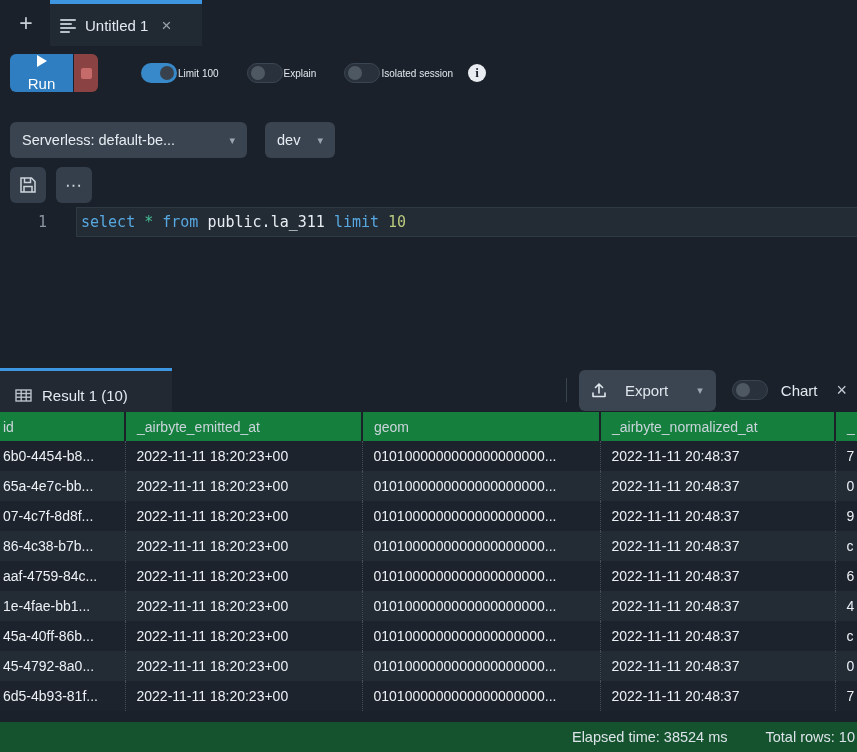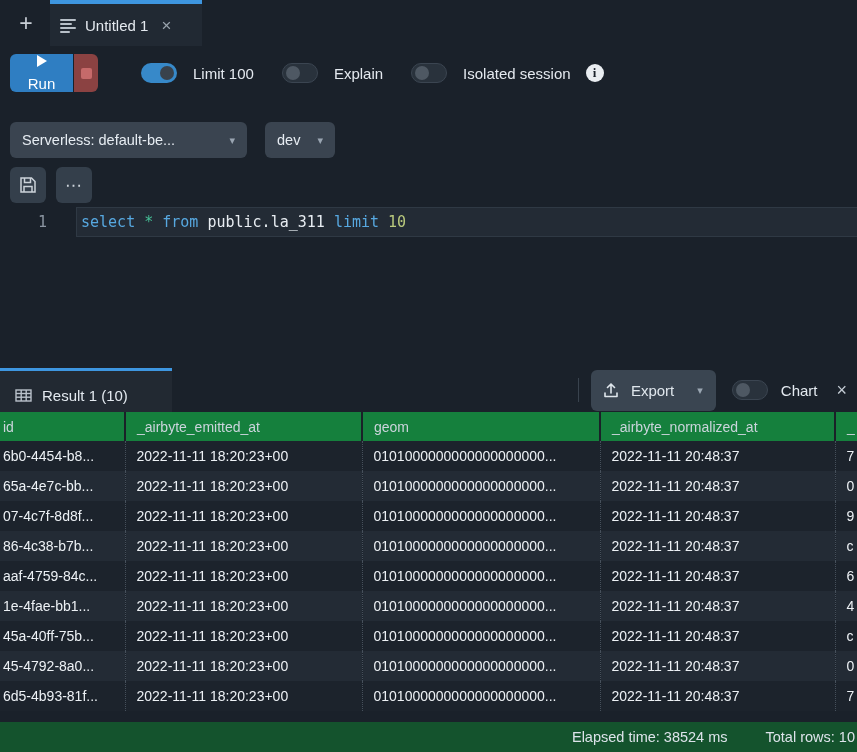--- a/index.html
+++ b/index.html
@@ -22,21 +22,21 @@
     justify-content:center;gap:8px;color:#FFFFFF;font-size:15px;cursor:pointer;flex-direction:column;}
   .run-stop{width:24px;margin-left:1px;background:#8B4242;border-radius:0 6px 6px 0;display:flex;
     align-items:center;justify-content:center;cursor:pointer;}
   .stop-square{width:11px;height:11px;background:#C66A6A;border-radius:2px;}
   .toggle{width:36px;height:20px;border-radius:10px;position:relative;flex:0 0 auto;cursor:pointer;}
   .toggle .knob{position:absolute;top:3px;width:14px;height:14px;border-radius:50%;}
   .toggle.on{background:#3789C9;}
   .toggle.on .knob{right:3px;background:#39424C;}
   .toggle.off{background:#29323C;border:1px solid #3B4551;box-sizing:border-box;}
   .toggle.off .knob{left:3px;top:2px;background:#4E5863;}
-  .toggle-label{font-size:15px;color:#E4E9EF;margin-left:16px;white-space:nowrap;}
+  .toggle-label{font-size:10px;color:#E4E9EF;margin-left:1px;white-space:nowrap;}
   .ml-43{margin-left:43px}.ml-28{margin-left:28px}.ml-15{margin-left:15px}
   .info-icon{width:18px;height:18px;border-radius:50%;background:#E9EDF1;color:#1B222B;
     font-size:13px;font-weight:700;display:flex;align-items:center;justify-content:center;
     font-family:"Liberation Serif",serif;}
   
   .conn-row{position:absolute;left:10px;top:122px;display:flex;gap:18px;}
   .dropdown{height:36px;background:#3A4450;border-radius:6px;display:flex;align-items:center;
     justify-content:space-between;box-sizing:border-box;padding:0 12px;font-size:14.5px;color:#E6ECF2;cursor:pointer;}
   .dd-compute{width:237px;}
   .dd-db{width:70px;}
@@ -53,21 +53,21 @@
   .code-line{position:absolute;left:76px;right:0;top:2px;height:28px;background:#232B35;
     border:1px solid #2F3944;border-right:none;line-height:28px;padding-left:4px;
     font-family:"DejaVu Sans Mono",monospace;font-size:15px;white-space:pre;}
   .tok-kw{color:#57A8E0}.tok-op{color:#45BD95}.tok-id{color:#E8EDF2}.tok-num{color:#B9C97D}
   
   .result-tab{position:absolute;left:0;top:368px;width:172px;height:52px;box-sizing:border-box;
     background:#222932;border-top:3px solid #3E96E0;display:flex;align-items:center;gap:10px;padding-left:15px;}
   .result-tab .tab-label{font-size:15px;color:#E3E9EF;white-space:nowrap;}
   .results-controls{position:absolute;right:0;top:368px;height:44px;display:flex;align-items:center;padding-right:10px;}
   .vdivider{width:1px;height:24px;background:#39434E;margin-right:12px;}
-  .export-btn{height:33px;background:#3A4551;border-radius:6px;display:flex;align-items:center;gap:13px;
+  .export-btn{height:33px;background:#3A4551;border-radius:6px;display:flex;align-items:center;gap:19px;
     padding:4px 13px;font-size:15px;color:#DFE6EC;cursor:pointer;}
   .chart-label{font-size:15px;color:#E3E9EF;margin-left:13px;}
   .results-close{margin-left:19px;color:#C3CBD3;font-size:18px;line-height:1;cursor:pointer;}
   .mr-16{margin-right:16px;}
   
   .results-grid{position:absolute;left:0;top:412px;width:960px;}
   table{border-collapse:collapse;table-layout:fixed;width:960px;}
   th{height:29px;background:#15803d;border-right:2px solid #1A2128;font-weight:normal;text-align:left;
     padding:0 0 0 11px;font-size:14px;color:#CBD4DC;white-space:nowrap;overflow:hidden;}
   th:first-child{padding-left:3px;}
@@ -253,21 +253,21 @@
             <td>6</td>
         </tr>
         <tr>
           <td>1e-4fae-bb1...</td>
             <td>2022-11-11 18:20:23+00</td>
             <td>0101000000000000000000...</td>
             <td>2022-11-11 20:48:37</td>
             <td>4</td>
         </tr>
         <tr>
-          <td>45a-40ff-75b...</td>
+          <td>45a-40ff-86b...</td>
             <td>2022-11-11 18:20:23+00</td>
             <td>0101000000000000000000...</td>
             <td>2022-11-11 20:48:37</td>
             <td>c</td>
         </tr>
         <tr>
           <td>45-4792-8a0...</td>
             <td>2022-11-11 18:20:23+00</td>
             <td>0101000000000000000000...</td>
             <td>2022-11-11 20:48:37</td>

